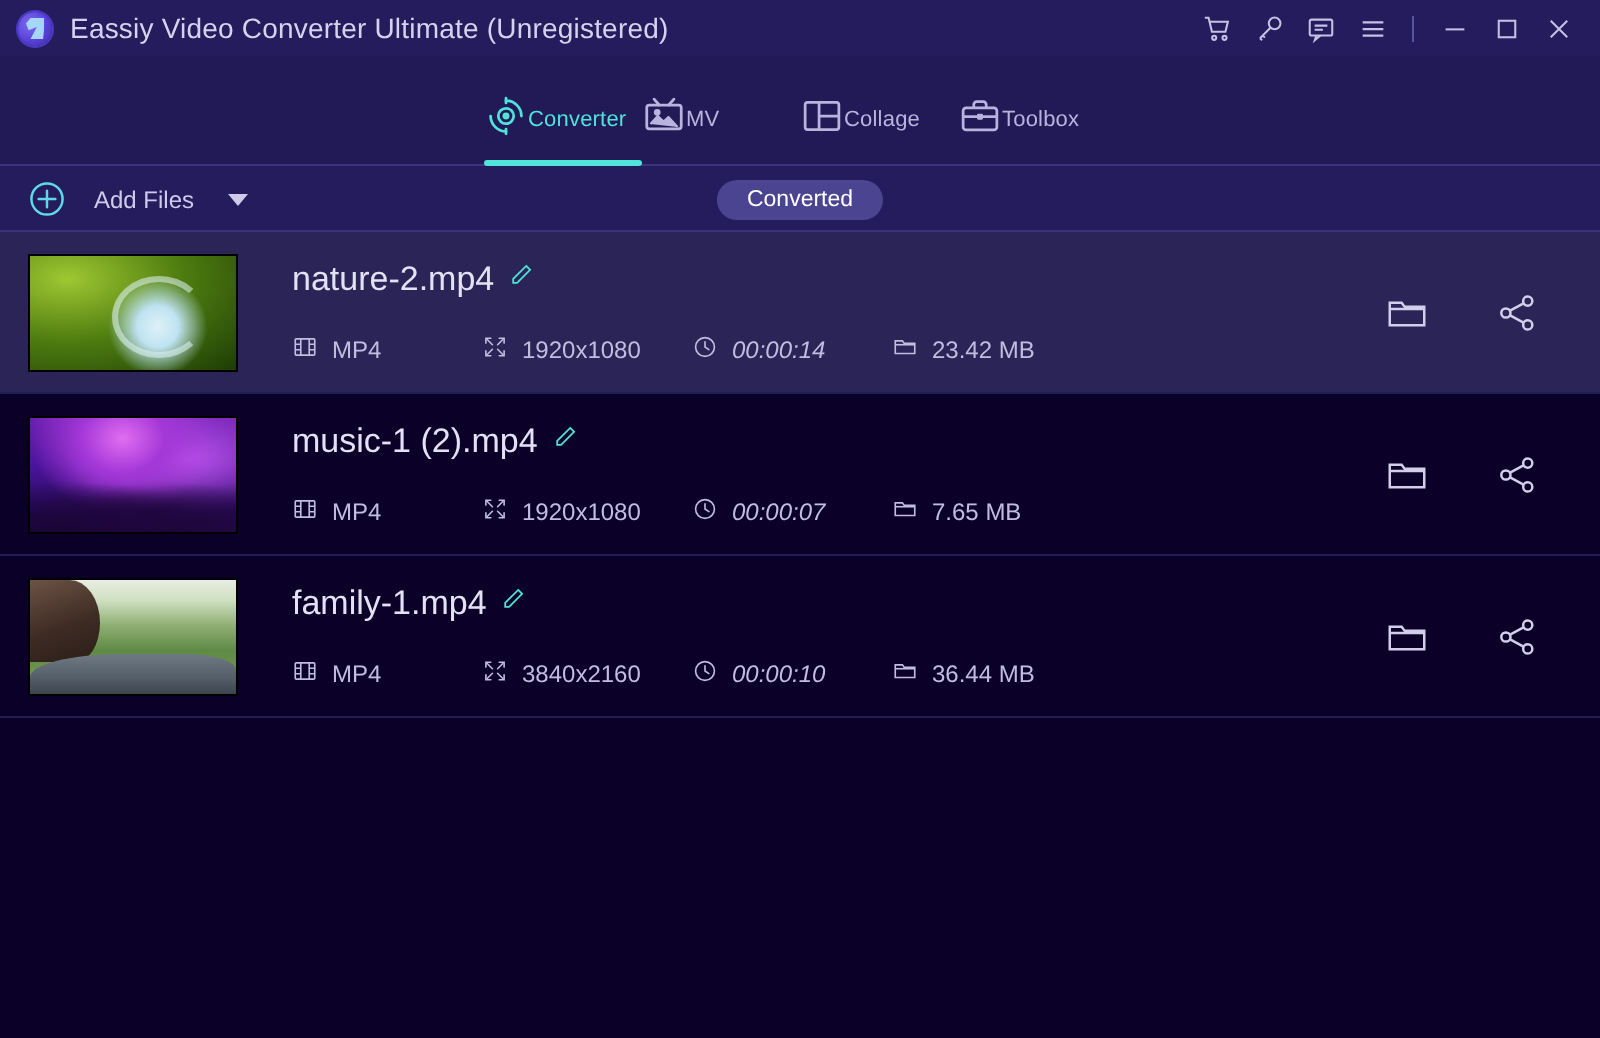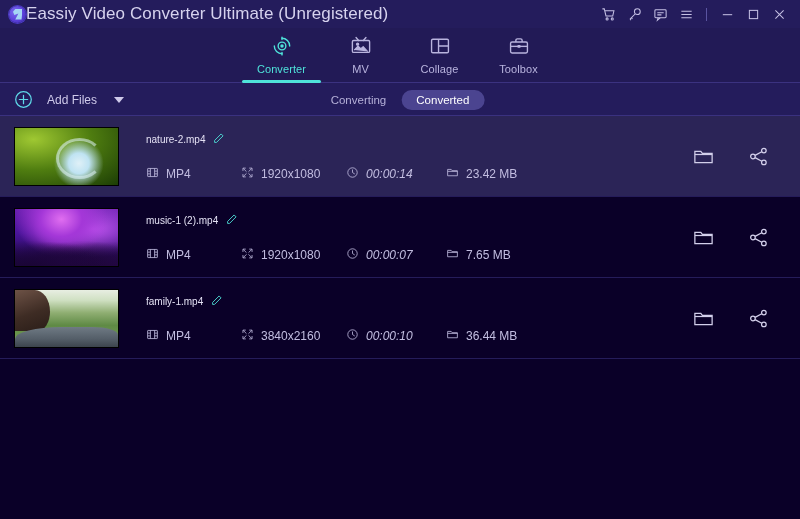--- a/index.html
+++ b/index.html
@@ -32,22 +32,22 @@
   }
   .logo::after {
     content: "";
     position: absolute; left: 4px; top: 3px;
     width: 9px; height: 11px;
     background: #a9ddf5;
     clip-path: polygon(100% 0, 30% 0, 0 30%, 15% 60%, 60% 45%, 25% 100%, 95% 100%, 100% 60%);
     opacity: .95;
   }
   .title-text {
-    margin-left: 0;
-    color: #d6d2ee; font-size: 17px; letter-spacing: .1px;
+    margin-left: 9px;
+    color: #d6d2ee; font-size: 14px; letter-spacing: .1px;
     white-space: nowrap;
   }
   .tb-right { margin-left: auto; display: flex; align-items: center; gap: 0; }
   .tb-btn {
     width: 26px; height: 26px;
     display: flex; align-items: center; justify-content: center;
     color: #c5c0e4; cursor: default;
   }
   .tb-btn svg { display: block; }
   .tb-sep {
@@ -61,21 +61,21 @@
     display: flex; align-items: flex-start; justify-content: center;
     position: relative;
   }
   .navbar::after {
     content: ""; position: absolute; left: 0; right: 0; bottom: 0;
     height: 1px; background: #3b3280;
   }
   .tabs { display: flex; gap: 0; height: 100%; }
   .tab {
     width: 79px; height: 100%;
-    display: flex; flex-direction: column; align-items: center;
+    display: flex; flex-direction: row; align-items: center;
     padding-top: 5px;
     position: relative; cursor: default;
     color: #b9b4de;
   }
   .tab .ticon { height: 26px; display: flex; align-items: center; justify-content: center; }
   .tab .tlabel { font-size: 11px; margin-top: 4px; letter-spacing: .1px; }
   .tab.active { color: #4fe3da; }
   .tab.active::after {
     content: ""; position: absolute; left: 0; right: 0; bottom: 0;
     height: 3px; background: #4fe3da; border-radius: 2px; z-index: 2;
@@ -168,21 +168,21 @@
     border-radius: 0 50% 40% 0 / 0 60% 55% 0;
   }
   .t-family .inner::after {
     content: ""; position: absolute; left: 0; right: 0; bottom: 0; height: 34%;
     background: linear-gradient(180deg, #6f7a84 0%, #545e68 60%, #3c444d 100%);
     border-radius: 45% 25% 0 0 / 60% 40% 0 0;
   }
 
   .meta { flex: 1 1 auto; padding-left: 27px; }
   .fname-row { display: flex; align-items: center; gap: 7px; }
-  .fname { color: #e4e1f4; font-size: 10px; }
+  .fname { color: #e4e1f4; font-size: 17px; }
   .specs { display: flex; align-items: center; margin-top: 17px; }
   .spec { display: flex; align-items: center; gap: 7px; color: #c2bde0; font-size: 12px; }
   .spec.s1 { width: 95px; }
   .spec.s2 { width: 105px; }
   .spec.s3 { width: 100px; font-style: italic; }
   .actions { display: flex; align-items: center; gap: 32px; padding-right: 12px; }
   .act { cursor: default; color: #d3cfeb; display: flex; }
 
   .empty { flex: 1 1 auto; background: #0a0028; }
 </style>
@@ -299,21 +299,20 @@
         <svg width="19" height="19" viewBox="0 0 20 20" fill="none" stroke="#5fd9e8" stroke-width="1.3">
           <circle cx="10" cy="10" r="8.2"></circle>
           <path d="M10 5.6v8.8M5.6 10h8.8" stroke-linecap="round"></path>
         </svg>
       </span>
       <span class="lbl">Add Files</span>
       <span class="caret"></span>
     </div>
 
     <div class="seg">
-      <div class="seg-item">Converting</div>
       <div class="seg-item on">Converted</div>
     </div>
   </div>
 
   <div class="list">
 
     <div class="row sel">
       <div class="thumb t-nature">
           <div class="inner"></div>
         </div>

